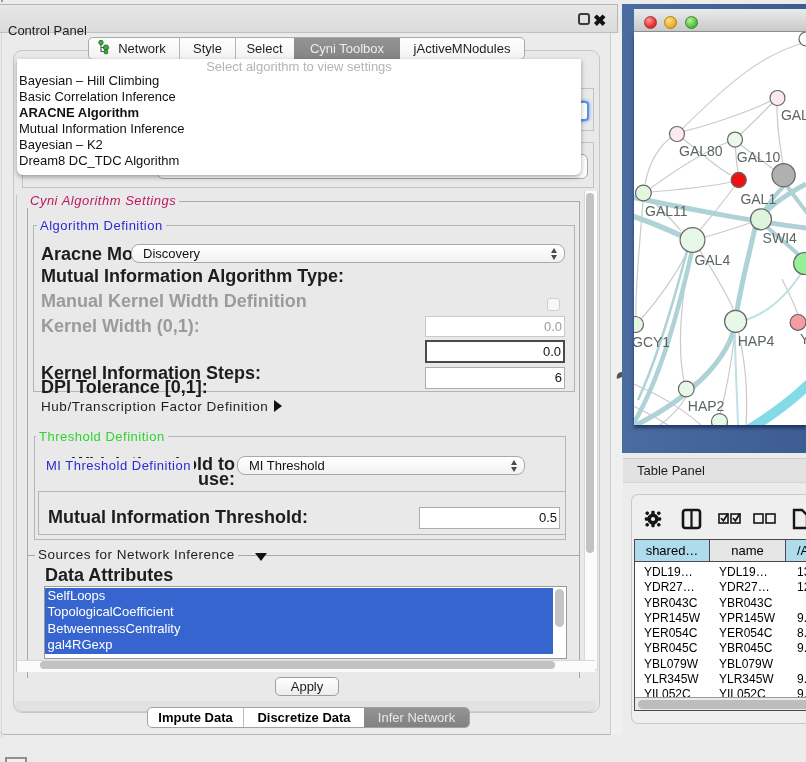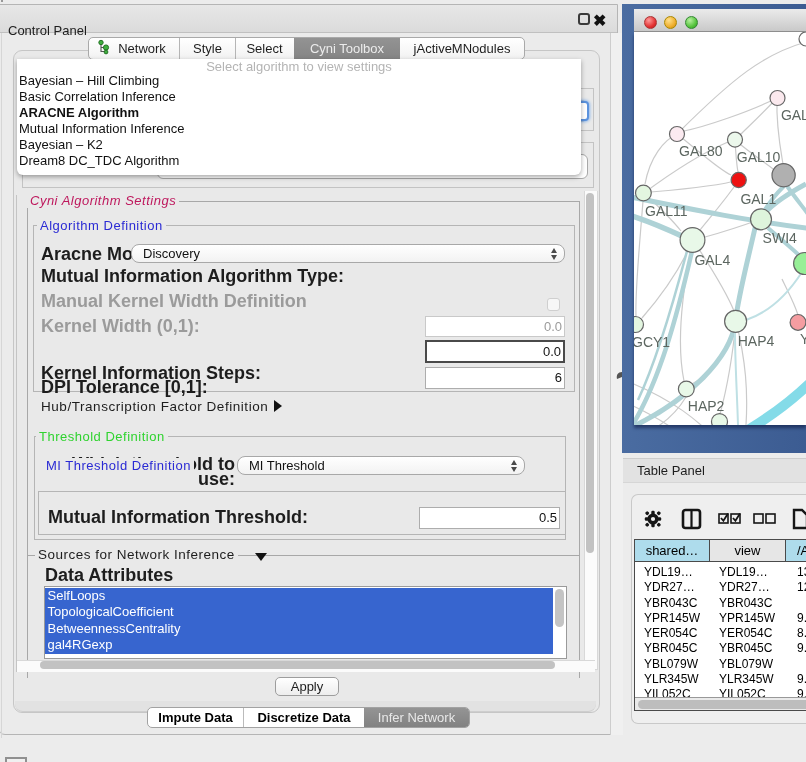--- a/index.html
+++ b/index.html
@@ -242,21 +242,21 @@
     </g>
     <g stroke="#161616" stroke-width="1.8" fill="none">
       <path d="M82,11 l2.4,2.8 L89,6.5"></path>
       <path d="M94,11 l2.4,2.8 L101,6.5"></path>
     </g>
     <path d="M155,3 h8 l5,5 v13 h-13 z" fill="none" stroke="#161616" stroke-width="2.4"></path>
   </svg>
 
   <div style="position:absolute;left:2px;top:44px;width:178px;height:170px;border:1px solid #4a4a4a;background:#fff;overflow:hidden;font-size:13px;">
     <div style="position:absolute;left:0;top:0;width:74px;height:21px;background:#aedcec;border-right:1px solid #4a4a4a;border-bottom:1px solid #4a4a4a;text-align:center;line-height:21px;">shared…</div>
-    <div style="position:absolute;left:75px;top:0;width:75px;height:21px;background:#e6e6e6;border-right:1px solid #4a4a4a;border-bottom:1px solid #4a4a4a;text-align:center;line-height:21px;">view</div>
+    <div style="position:absolute;left:75px;top:0;width:75px;height:21px;background:#e6e6e6;border-right:1px solid #4a4a4a;border-bottom:1px solid #4a4a4a;text-align:center;line-height:21px;">name</div>
     <div style="position:absolute;left:151px;top:0;width:30px;height:21px;background:#aedcec;border-bottom:1px solid #4a4a4a;line-height:21px;text-indent:11px;">/A</div>
     <div style="position:absolute;left:9px;top:25px;line-height:15.25px;font-size:12px;">YDL19…<br>YDR27…<br>YBR043C<br>YPR145W<br>YER054C<br>YBR045C<br>YBL079W<br>YLR345W<br>YIL052C</div>
     <div style="position:absolute;left:84px;top:25px;line-height:15.25px;font-size:12px;">YDL19…<br>YDR27…<br>YBR043C<br>YPR145W<br>YER054C<br>YBR045C<br>YBL079W<br>YLR345W<br>YIL052C</div>
     <div style="position:absolute;left:162px;top:25px;line-height:15.25px;font-size:12px;">13<br>12<br><br>9.<br>8.<br>9.<br><br>9.<br>9.</div>
     <div style="position:absolute;left:0px;top:157px;width:178px;height:13px;background:#eaeaea;border-top:1px solid #999;">
       <div style="position:absolute;left:3px;top:2px;width:175px;height:9px;background:#bdbdbd;border-radius:5px 0 0 5px;"></div>
     </div>
   </div>
 </div>
 

